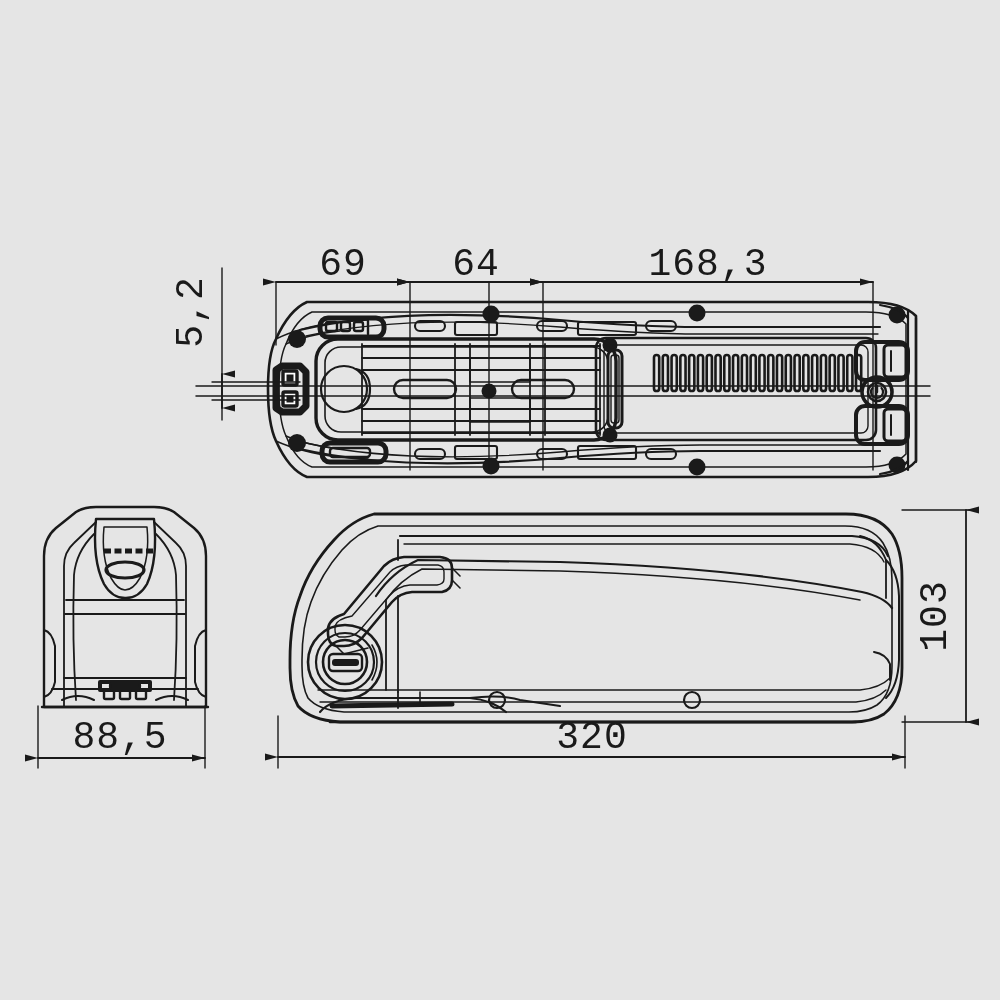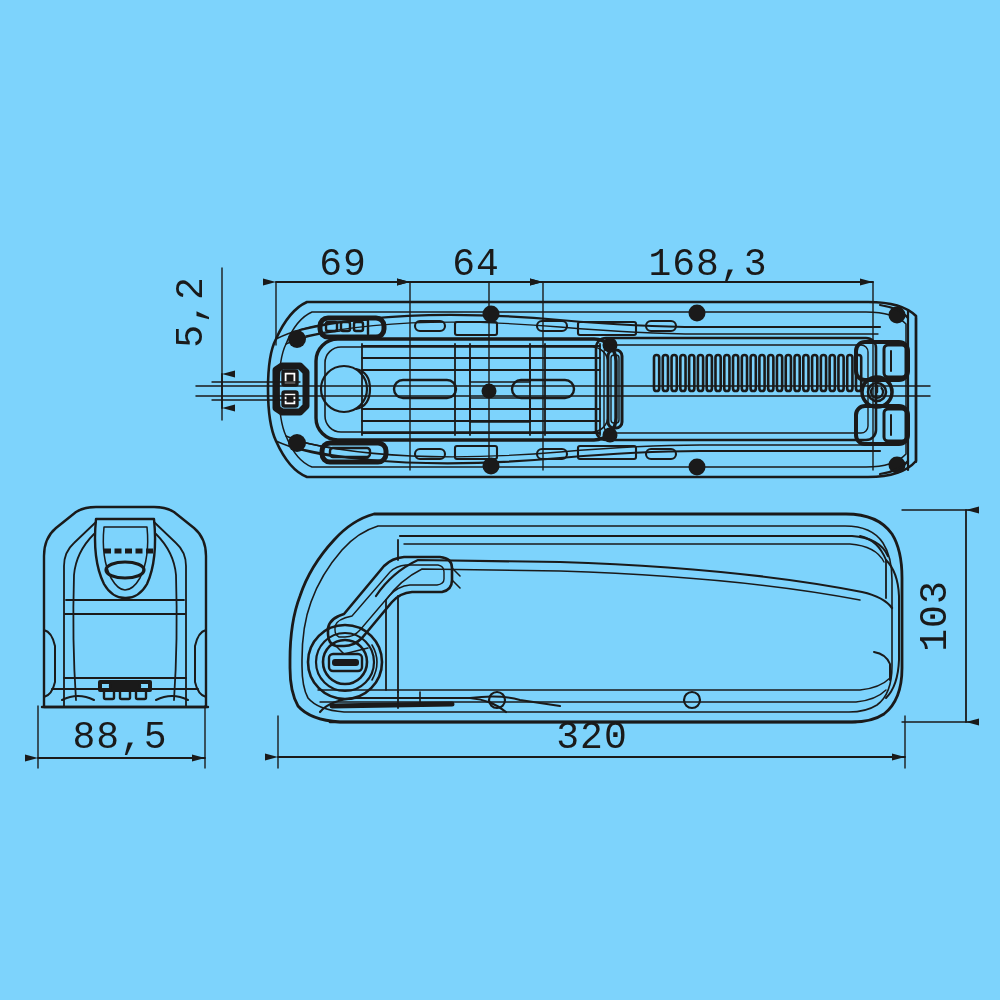--- a/index.html
+++ b/index.html
@@ -11,21 +11,21 @@
   body {
     width: 1000px;
     height: 1000px;
     overflow: hidden;
     font-family: "Liberation Sans", sans-serif;
   }
   #sheet {
     position: relative;
     width: 1000px;
     height: 1000px;
-    background: #7dd3fc;
+    background: #e5e5e5;
   }
   #drawing {
     position: absolute;
     left: 0;
     top: 0;
     width: 1000px;
     height: 1000px;
   }
   .dim-text {
     font-family: "Liberation Mono", monospace;

